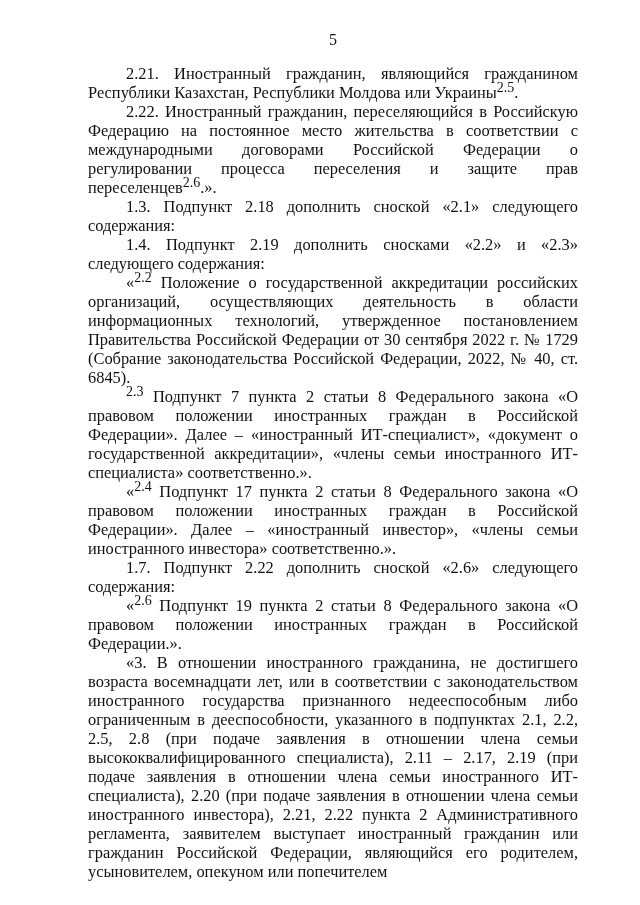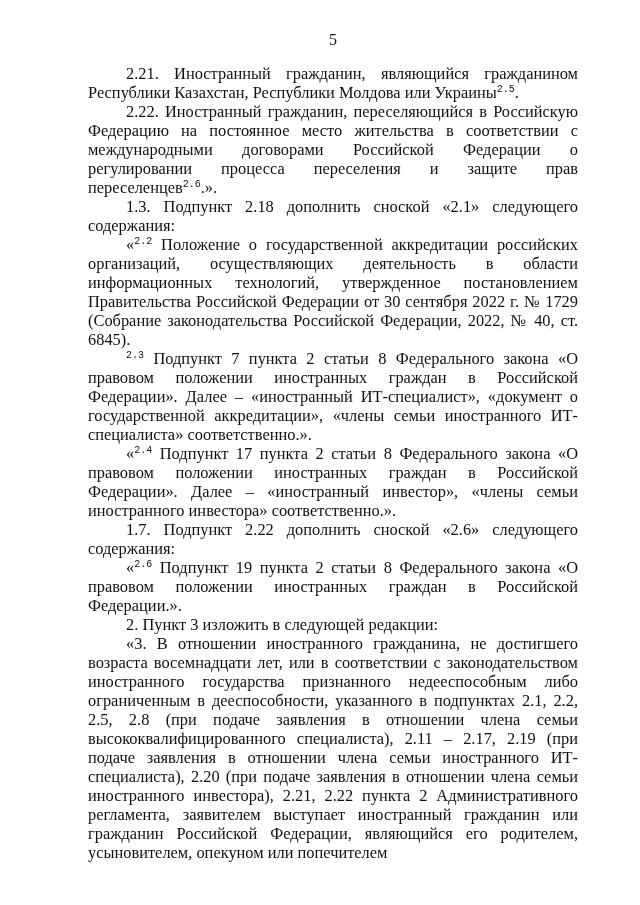--- a/index.html
+++ b/index.html
@@ -6,32 +6,32 @@
   body { width: 640px; height: 905px; overflow: hidden; position: relative; }
   .page {
     position: absolute; left: 88px; top: 0; width: 490px;
     font-family: "Liberation Serif", serif; font-size: 16.4px; line-height: 19px;
     color: #111111;
   }
   .page-num { position: absolute; left: 0; width: 490px; top: 30px; text-align: center; font-size: 16px; }
   .body-text { position: absolute; top: 64px; left: 0; width: 490px; }
   p { margin: 0; text-align: justify; text-align-last: left; }
   p.ind { text-indent: 38px; }
-  sup { font-size: 10px; line-height: 0; vertical-align: 6px; font-family: Liberation Mono, monospace; }
+  sup { font-size: 14px; line-height: 0; vertical-align: 6px; }
 </style>
 </head>
 <body>
 
 <div class="page">
   <div class="page-num">5</div>
   <div class="body-text" id="body">
       <p class="ind"><span>2.21. Иностранный гражданин, являющийся гражданином Республики Казахстан, Республики Молдова или Украины</span><sup>2.5</sup><span>.</span></p>
       <p class="ind"><span>2.22. Иностранный гражданин, переселяющийся в Российскую Федерацию на постоянное место жительства в соответствии с международными договорами Российской Федерации о регулировании процесса переселения и защите прав переселенцев</span><sup>2.6</sup><span>.».</span></p>
       <p class="ind"><span>1.3. Подпункт 2.18 дополнить сноской «2.1» следующего содержания:</span></p>
+      <p class="ind"><span>1.4. Подпункт 2.19 дополнить сносками «2.2» и «2.3» следующего содержания:</span></p>
       <p class="ind"><span>«</span><sup>2.2</sup><span> Положение о государственной аккредитации российских организаций, осуществляющих деятельность в области информационных технологий, утвержденное постановлением Правительства Российской Федерации от 30 сентября 2022 г. № 1729 (Собрание законодательства Российской Федерации, 2022, № 40, ст. 6845).</span></p>
       <p class="ind"><sup>2.3</sup><span> Подпункт 7 пункта 2 статьи 8 Федерального закона «О правовом положении иностранных граждан в Российской Федерации». Далее – «иностранный ИТ-специалист», «документ о государственной аккредитации», «члены семьи иностранного ИТ-специалиста» соответственно.».</span></p>
       <p class="ind"><span>«</span><sup>2.4</sup><span> Подпункт 17 пункта 2 статьи 8 Федерального закона «О правовом положении иностранных граждан в Российской Федерации». Далее – «иностранный инвестор», «члены семьи иностранного инвестора» соответственно.».</span></p>
       <p class="ind"><span>1.7. Подпункт 2.22 дополнить сноской «2.6» следующего содержания:</span></p>
       <p class="ind"><span>«</span><sup>2.6</sup><span> Подпункт 19 пункта 2 статьи 8 Федерального закона «О правовом положении иностранных граждан в Российской Федерации.».</span></p>
-      <p class="ind"><span>2. Пункт 3 изложить в следующей редакции:</span></p>
       <p class="ind"><span>«3. В отношении иностранного гражданина, не достигшего возраста восемнадцати лет, или в соответствии с законодательством иностранного государства признанного недееспособным либо ограниченным в дееспособности, указанного в подпунктах 2.1, 2.2, 2.5, 2.8 (при подаче заявления в отношении члена семьи высококвалифицированного специалиста), 2.11 – 2.17, 2.19 (при подаче заявления в отношении члена семьи иностранного ИТ-специалиста), 2.20 (при подаче заявления в отношении члена семьи иностранного инвестора), 2.21, 2.22 пункта 2 Административного регламента, заявителем выступает иностранный гражданин или гражданин Российской Федерации, являющийся его родителем, усыновителем, опекуном или попечителем</span></p>
     </div>
 </div>
 
 </body></html>

